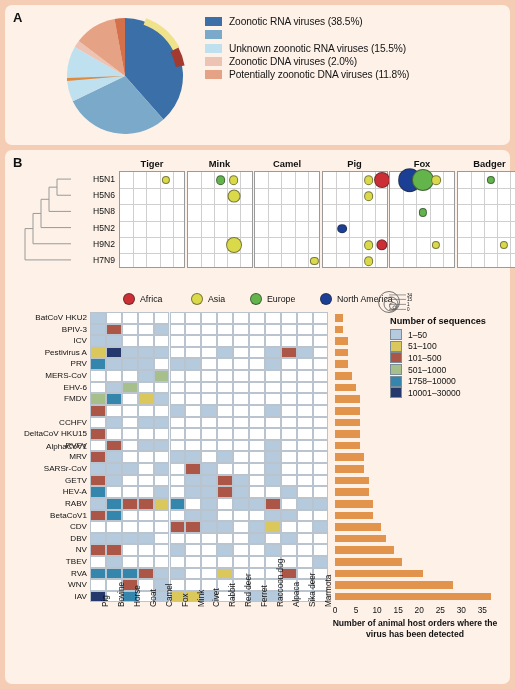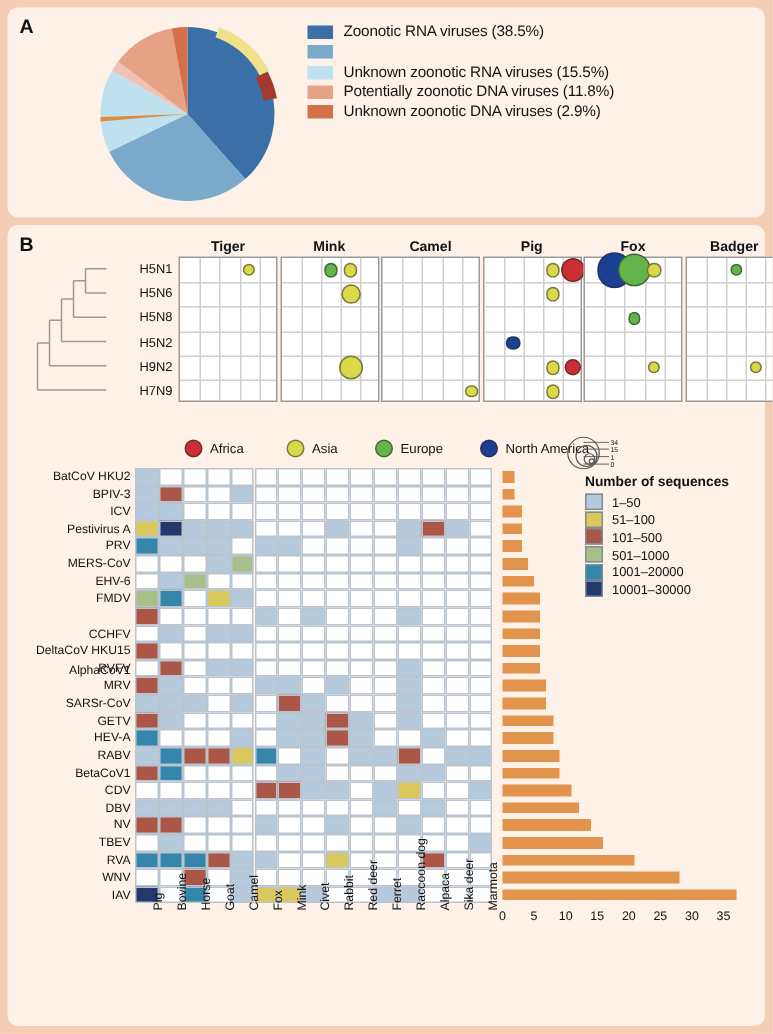--- a/index.html
+++ b/index.html
@@ -93,26 +93,26 @@
             <span class="tx">Zoonotic RNA viruses (38.5%)</span>
           </div>
           <div class="row">
             <span class="sw" style="background: rgb(122, 169, 201);"></span>
           </div>
           <div class="row">
             <span class="sw" style="background: rgb(191, 224, 239);"></span>
             <span class="tx">Unknown zoonotic RNA viruses (15.5%)</span>
           </div>
           <div class="row">
+            <span class="sw" style="background: rgb(237, 195, 180);"></span>
+            <span class="tx">Zoonotic DNA viruses (2.0%)</span>
+          </div>
+          <div class="row">
             <span class="sw" style="background: rgb(229, 162, 132);"></span>
             <span class="tx">Potentially zoonotic DNA viruses (11.8%)</span>
-          </div>
-          <div class="row">
-            <span class="sw" style="background: rgb(212, 113, 75);"></span>
-            <span class="tx">Unknown zoonotic DNA viruses (2.9%)</span>
           </div>
         </div>
     </div>
   </div>
 
   <div class="panel" id="panelB">
     <div class="plabel">B</div>
 
     <div id="bTop">
       <div id="treeLabels">
@@ -765,20 +765,21 @@
         <div class="bar" style="top: 269.26px; left: 0px; width: 117.895px; background: rgb(226, 148, 76);"></div>
         <div class="bar" style="top: 280.88px; left: 0px; width: 155.789px; background: rgb(226, 148, 76);"></div>
         <div class="xtick" style="left: 0px; top: 292.5px;">0</div>
         <div class="xtick" style="left: 21.0526px; top: 292.5px;">5</div>
         <div class="xtick" style="left: 42.1053px; top: 292.5px;">10</div>
         <div class="xtick" style="left: 63.1579px; top: 292.5px;">15</div>
         <div class="xtick" style="left: 84.2105px; top: 292.5px;">20</div>
         <div class="xtick" style="left: 105.263px; top: 292.5px;">25</div>
         <div class="xtick" style="left: 126.316px; top: 292.5px;">30</div>
         <div class="xtick" style="left: 147.368px; top: 292.5px;">35</div>
+        <div class="xcap" style="top: 305.5px; left: -8px; width: 176px; line-height: 11px;">Number of animal host orders where the virus has been detected</div>
       </div>
     <div id="hleg" style="left: 385px; top: 166px;">
       <div class="ttl">Number of sequences</div>
       <div id="hlegRows">
           <div class="row">
             <span class="sw" style="background: rgb(182, 202, 222);"></span>
             <span class="tx">1–50</span>
           </div>
           <div class="row">
             <span class="sw" style="background: rgb(219, 200, 92);"></span>
@@ -787,21 +788,21 @@
           <div class="row">
             <span class="sw" style="background: rgb(172, 86, 71);"></span>
             <span class="tx">101–500</span>
           </div>
           <div class="row">
             <span class="sw" style="background: rgb(167, 191, 138);"></span>
             <span class="tx">501–1000</span>
           </div>
           <div class="row">
             <span class="sw" style="background: rgb(53, 134, 173);"></span>
-            <span class="tx">1001–20000</span>
+            <span class="tx">1758–10000</span>
           </div>
           <div class="row">
             <span class="sw" style="background: rgb(37, 56, 109);"></span>
             <span class="tx">10001–30000</span>
           </div>
         </div>
     </div>
   </div>
 </div>
 

